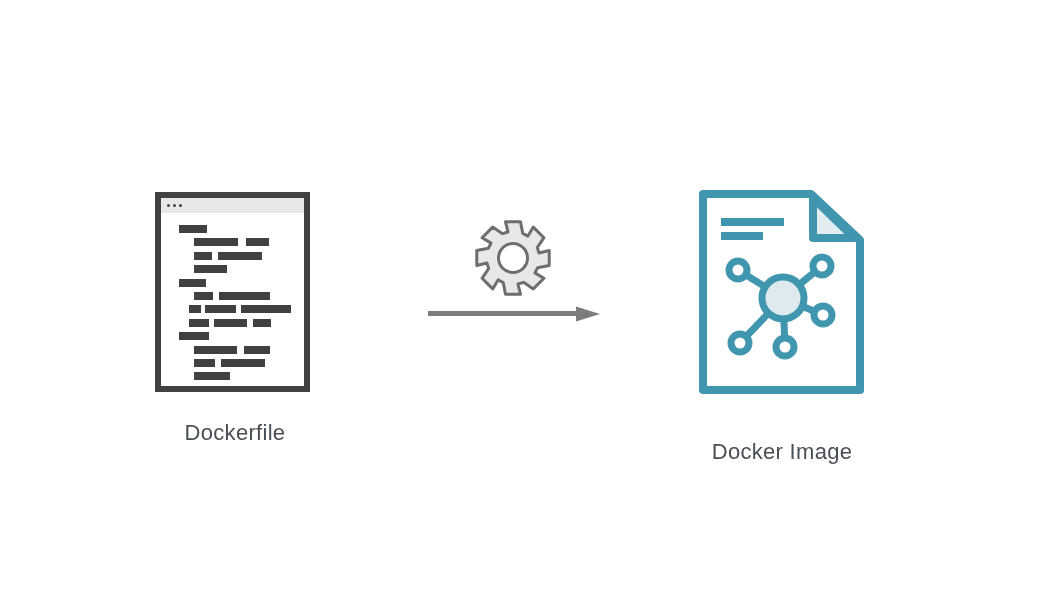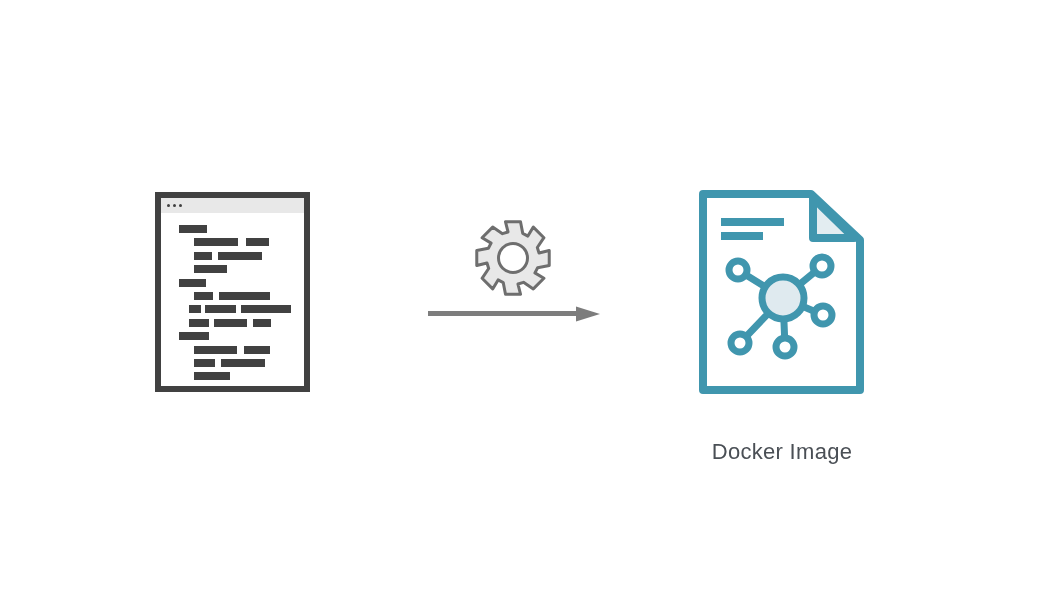--- a/index.html
+++ b/index.html
@@ -161,20 +161,21 @@
         <div class="code-line" style="left: 53px; width: 33px; top: 99.8px;"></div>
         <div class="code-line" style="left: 92px; width: 18px; top: 99.8px;"></div>
         <div class="code-line" style="left: 18px; width: 30px; top: 113.2px;"></div>
         <div class="code-line" style="left: 33px; width: 43px; top: 126.6px;"></div>
         <div class="code-line" style="left: 83px; width: 26px; top: 126.6px;"></div>
         <div class="code-line" style="left: 33px; width: 21px; top: 140px;"></div>
         <div class="code-line" style="left: 60px; width: 44px; top: 140px;"></div>
         <div class="code-line" style="left: 33px; width: 36px; top: 153.4px;"></div>
       </div>
   </div>
+  <div class="caption" id="dockerfile-caption">Dockerfile</div>
 
   <div class="node" id="build-step">
 
     <div id="gear-icon-wrap">
       <svg width="80" height="80" viewBox="0 0 80 80" aria-hidden="true">
         <path id="gear-path" fill="#e8e8e8" stroke="#6e6e6e" stroke-width="3" stroke-linejoin="round" d="M32.50,3.77L47.50,3.77L49.76,15.36L54.90,18.08L60.31,9.08L70.92,19.69L64.32,29.48L66.03,35.03L76.23,32.50L76.23,47.50L64.64,49.76L61.92,54.90L70.92,60.31L60.31,70.92L50.52,64.32L44.97,66.03L47.50,76.23L32.50,76.23L30.24,64.64L25.10,61.92L19.69,70.92L9.08,60.31L15.68,50.52L13.97,44.97L3.77,47.50L3.77,32.50L15.36,30.24L18.08,25.10L9.08,19.69L19.69,9.08L29.48,15.68L35.03,13.97Z"></path>
         <circle cx="40" cy="40" r="14.5" fill="#ffffff" stroke="#6e6e6e" stroke-width="3"></circle>
       </svg>
     </div>
 

